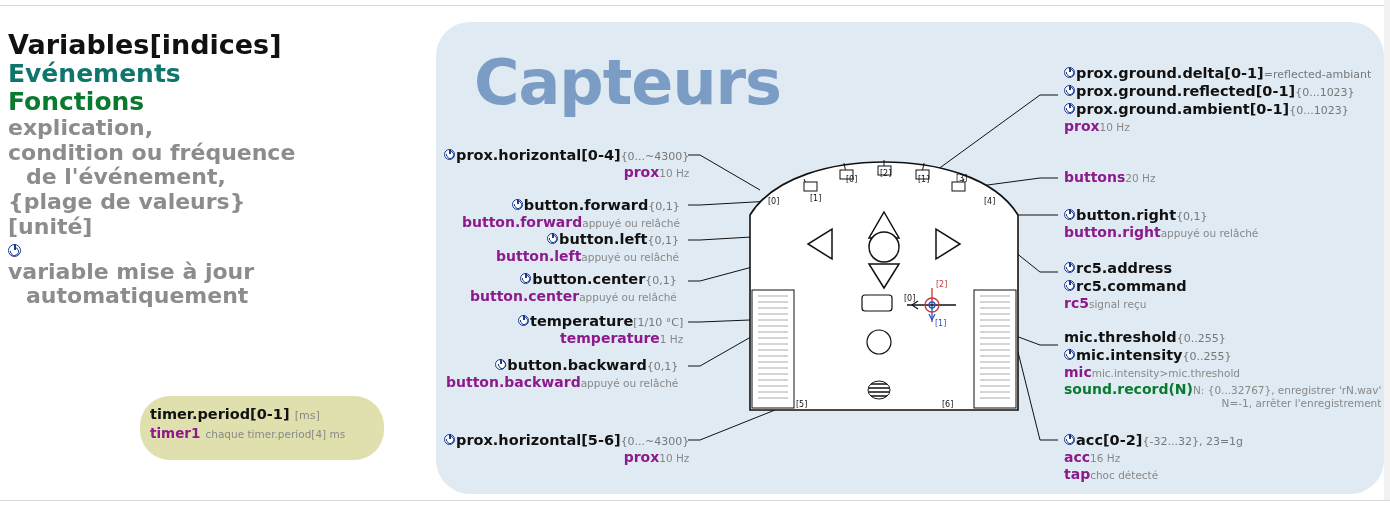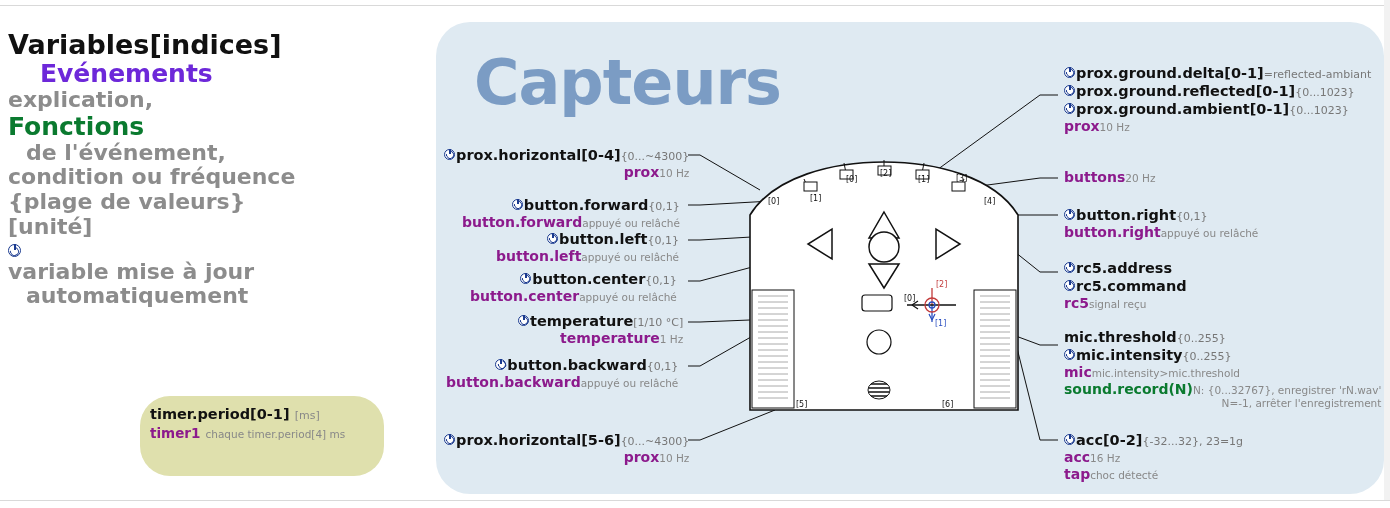--- a/index.html
+++ b/index.html
@@ -12,38 +12,38 @@
     overflow:hidden;
   }
   .topbar { position:absolute; left:0; top:0; width:1390px; height:6px; background:#ffffff; border-bottom:1px solid #d9d9d9; }
   .bottombar { position:absolute; left:0; bottom:0; width:1390px; height:8px; background:#ffffff; border-top:1px solid #d9d9d9; }
   .rightedge { position:absolute; right:0; top:0; width:6px; height:508px; background:#f2f2f2; }
 
   
   .legend { position:absolute; left:8px; top:30px; width:420px; }
   .lg-line { font-weight:bold; line-height:1.12; }
   .lg-var { font-size:27px; color:#111111; }
-  .lg-evt { font-size:25px; color:#6d28d9;margin-left:32px; }
+  .lg-evt { font-size:25px; color:#0f766e; }
   .lg-fn  { font-size:25px; color:#0a7a2f; }
   .lg-gray { font-size:22px; color:#8c8c8c; }
   .lg-gray.indent { padding-left:18px; }
   .lg-autoline { display:flex; align-items:flex-start; gap:2px; font-size:22px; color:#8c8c8c; font-weight:bold;flex-direction:column; }
 
   
   .auto-icon { display:inline-block; width:13px; height:13px; border-radius:50%;
     background:#ffffff; border:1.6px solid #1a3a8f; position:relative; flex:0 0 auto; margin-top:5px; }
   .auto-icon::before { content:""; position:absolute; left:5px; top:-1px; width:2px; height:6px; background:#1a3a8f; }
   .auto-icon::after { content:""; position:absolute; left:1.2px; top:1.2px; width:7px; height:7px;
     border:1.6px solid #1a3a8f; border-top-color:transparent; border-radius:50%; transform:rotate(-35deg); }
   .auto-icon.sm { width:11px; height:11px; margin-top:3px; }
   .auto-icon.sm::before { left:4px; height:5px; }
   .auto-icon.sm::after { width:5.5px; height:5.5px; }
 
   
-  .timerbox { position:absolute; left:140px; top:396px; width:244px; height:80px;
+  .timerbox { position:absolute; left:140px; top:396px; width:244px; height:64px;
     background:#dfe0ad; border-radius:30px; }
   .tb-inner { padding:8px 0 0 10px; }
   .tb-row { white-space:nowrap; line-height:1.2; }
   .tb-name { font-size:14.5px; font-weight:bold; color:#111; }
   .tb-unit { font-size:11px; color:#888; }
   .tb-evt { font-size:13.5px; font-weight:bold; color:#8c1a8c; }
   .tb-desc { font-size:10.5px; color:#888; }
 
   
   .panel { position:absolute; left:436px; top:22px; width:948px; height:472px;
@@ -72,24 +72,24 @@
 </head>
 <body>
 
 <div class="topbar"></div>
 <div class="rightedge"></div>
 <div class="bottombar"></div>
 
 <div class="legend">
   <div class="lg-line lg-var">Variables[indices]</div>
   <div class="lg-line lg-evt">Evénements</div>
+  <div class="lg-line lg-fn">Fonctions</div>
   <div class="lg-line lg-gray">explication,</div>
-  <div class="lg-line lg-fn">Fonctions</div>
+  <div class="lg-line lg-gray">condition ou fréquence</div>
   <div class="lg-line lg-gray indent">de l'événement,</div>
-  <div class="lg-line lg-gray">condition ou fréquence</div>
   <div class="lg-line lg-gray">{plage de valeurs}</div>
   <div class="lg-line lg-gray">[unité]</div>
   <div class="lg-autoline">
     <span class="auto-icon"></span>
     <span>variable mise à jour</span>
   </div>
   <div class="lg-line lg-gray indent">automatiquement</div>
 </div>
 
 <div class="timerbox">

